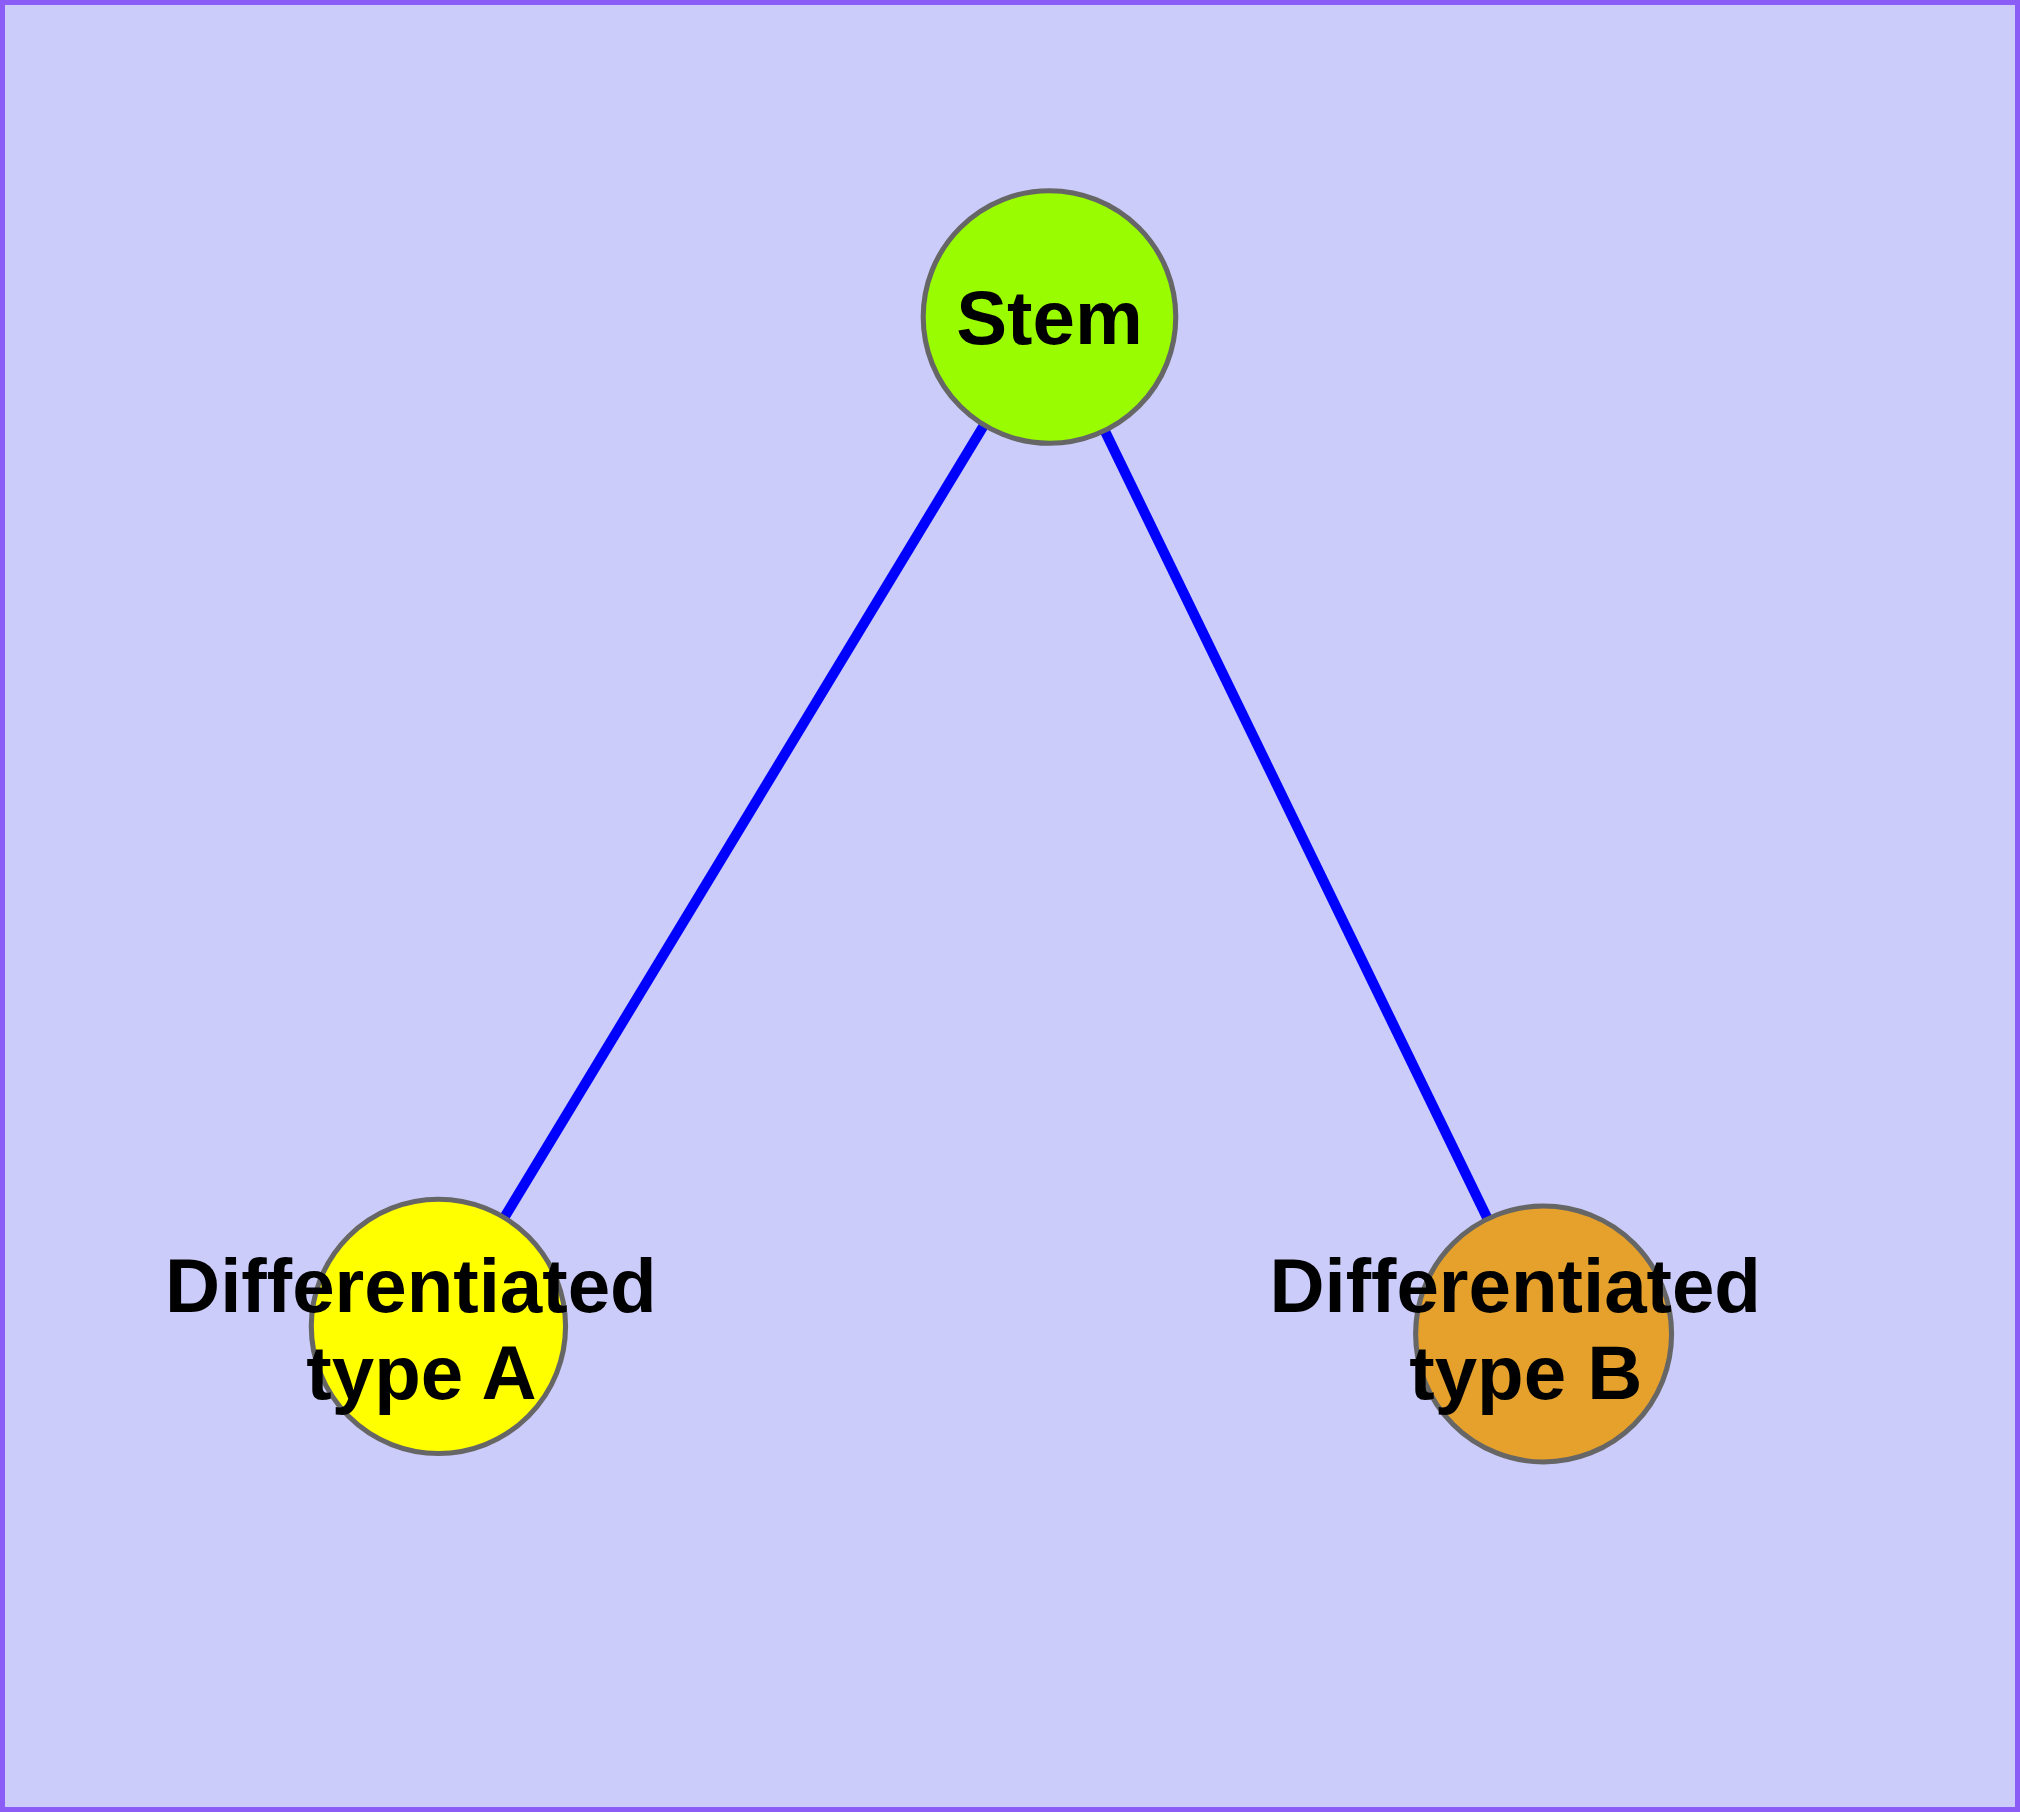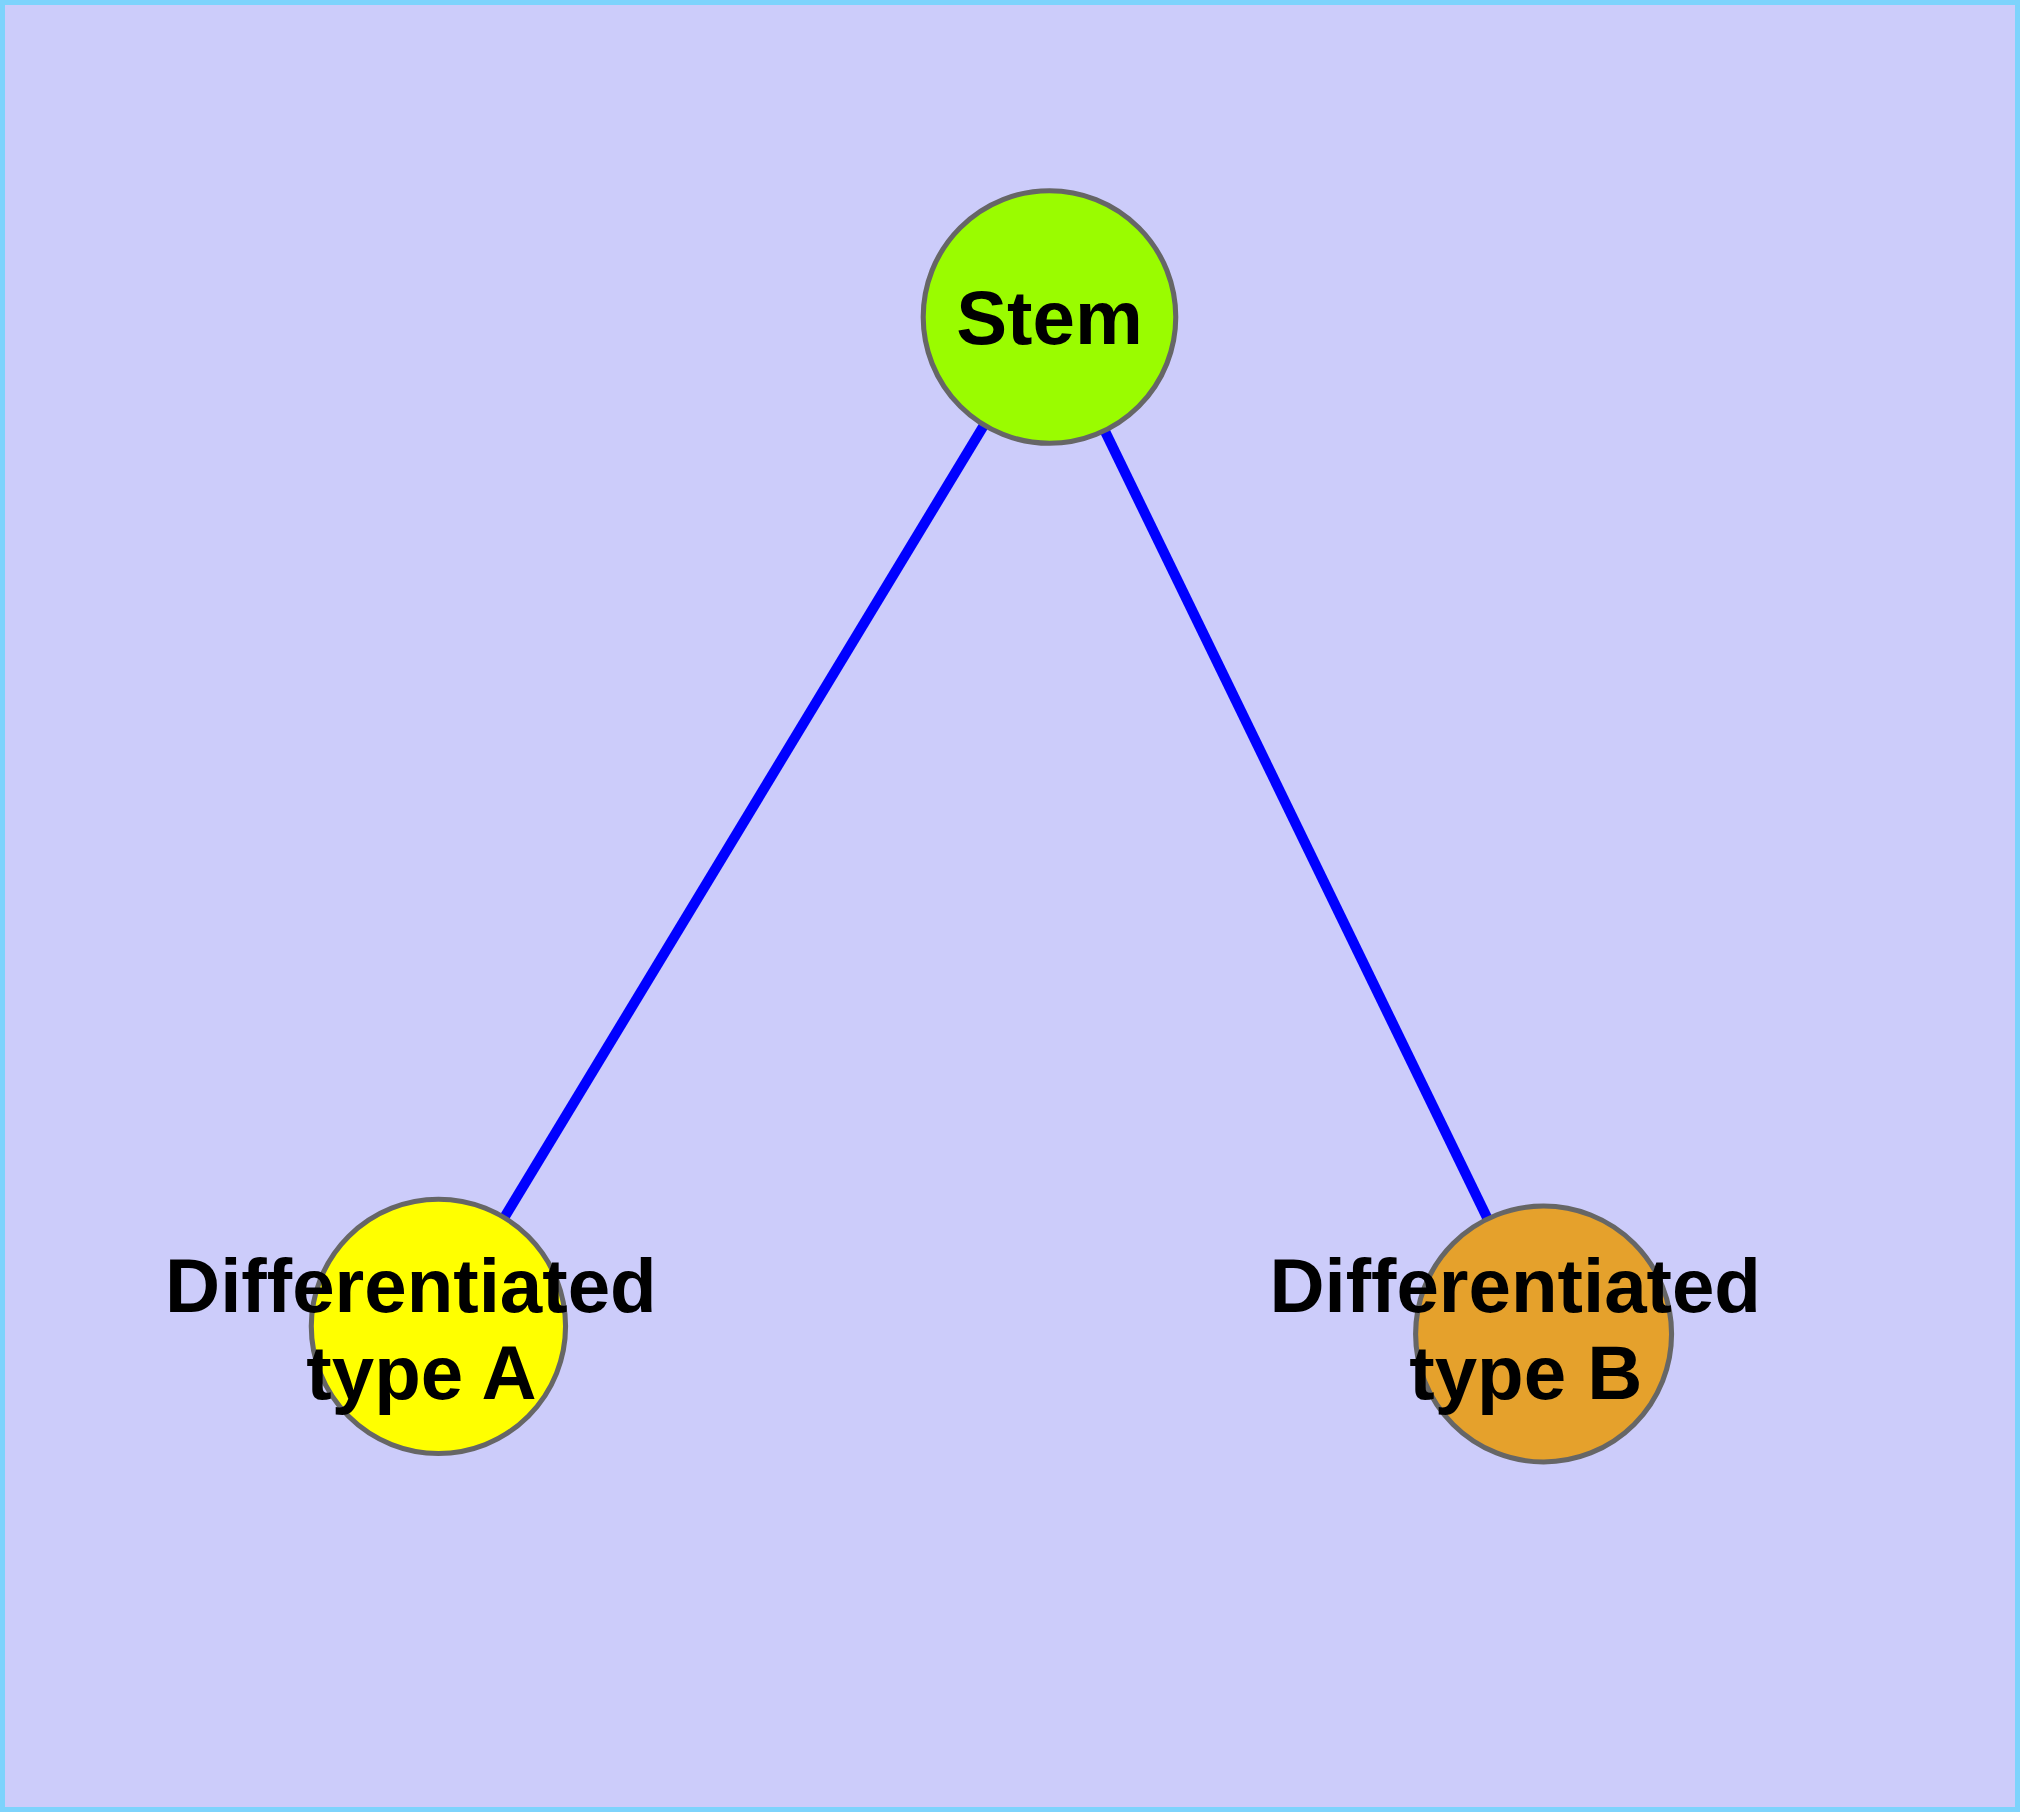--- a/index.html
+++ b/index.html
@@ -35,21 +35,21 @@
     font-weight: bold;
     fill: #000000;
     font-family: "Liberation Sans", sans-serif;
     text-anchor: middle;
     paint-order: normal;
   }
 </style>
 </head>
 <body>
 
-<div id="canvas" style="background: #7dd3fc;">
+<div id="canvas" style="background: #8b5cf6;">
 
   <div id="plot-area" style="background: rgb(204, 204, 250);"></div>
 
   <svg id="graph-svg" viewBox="0 0 2384 2138" xmlns="http://www.w3.org/2000/svg">
 
     <g>
       <line x1="1238" y1="374" x2="517" y2="1565" stroke="#0000ff" stroke-width="12" stroke-linecap="butt"></line>
       <line x1="1238" y1="374" x2="1821" y2="1574" stroke="#0000ff" stroke-width="12" stroke-linecap="butt"></line>
     </g>
 

